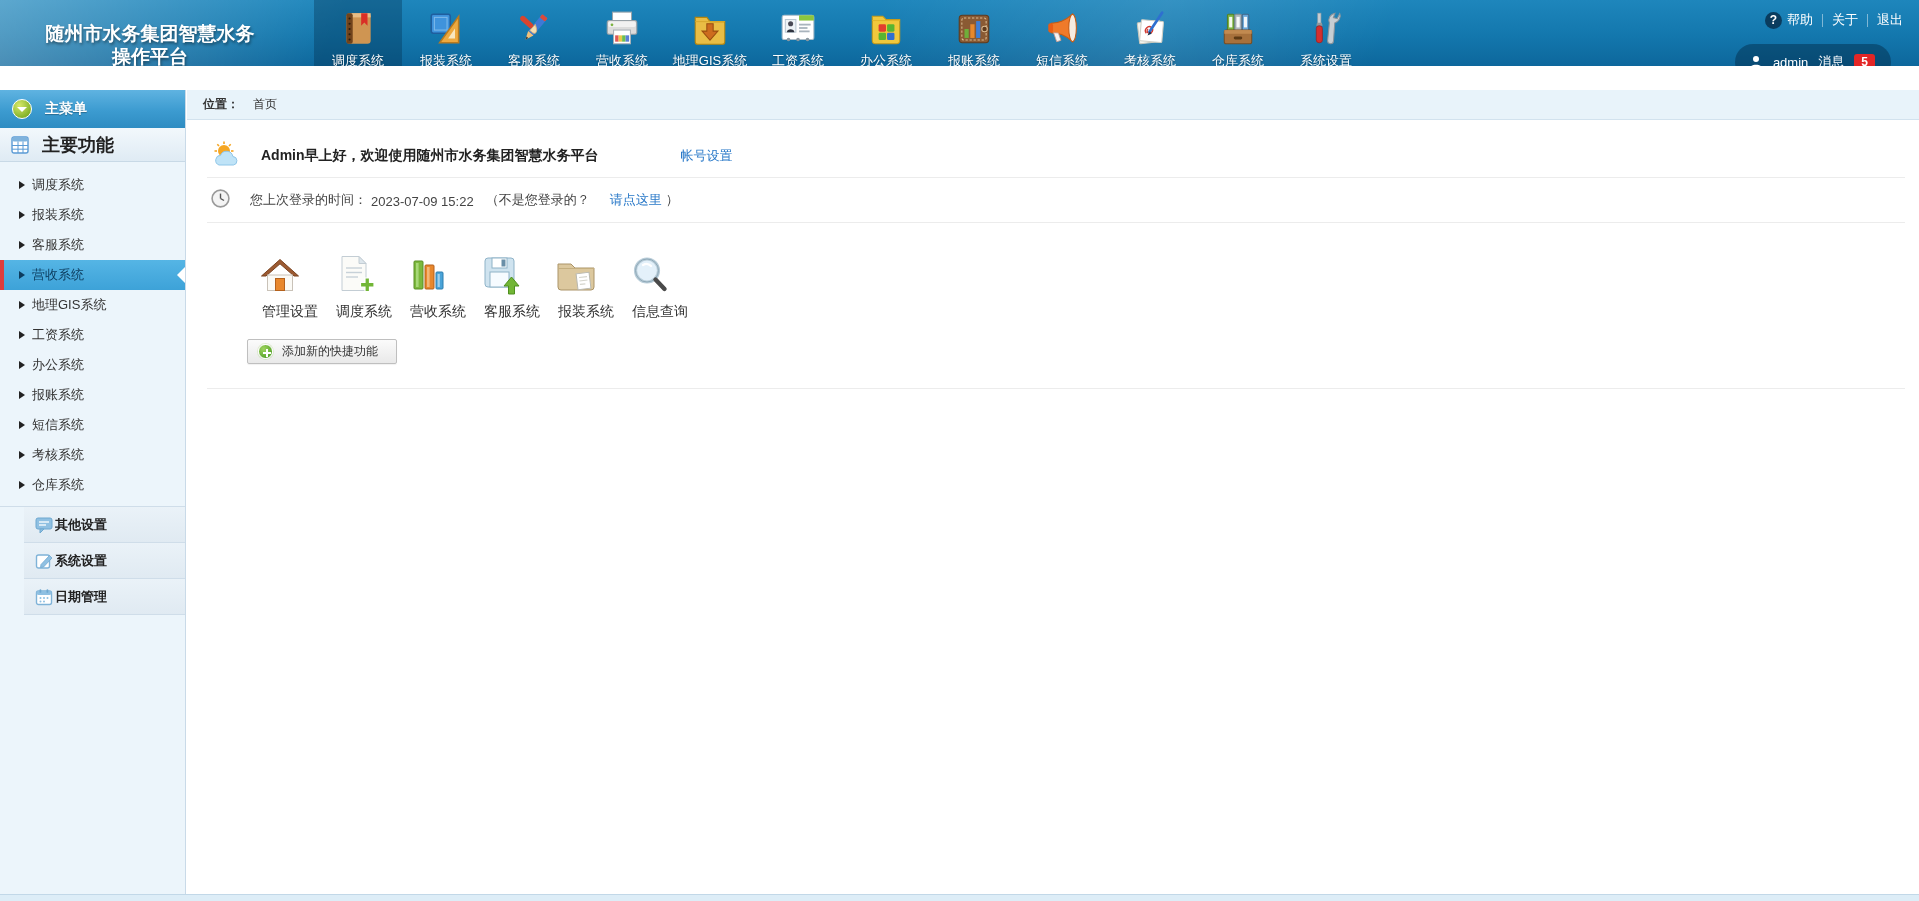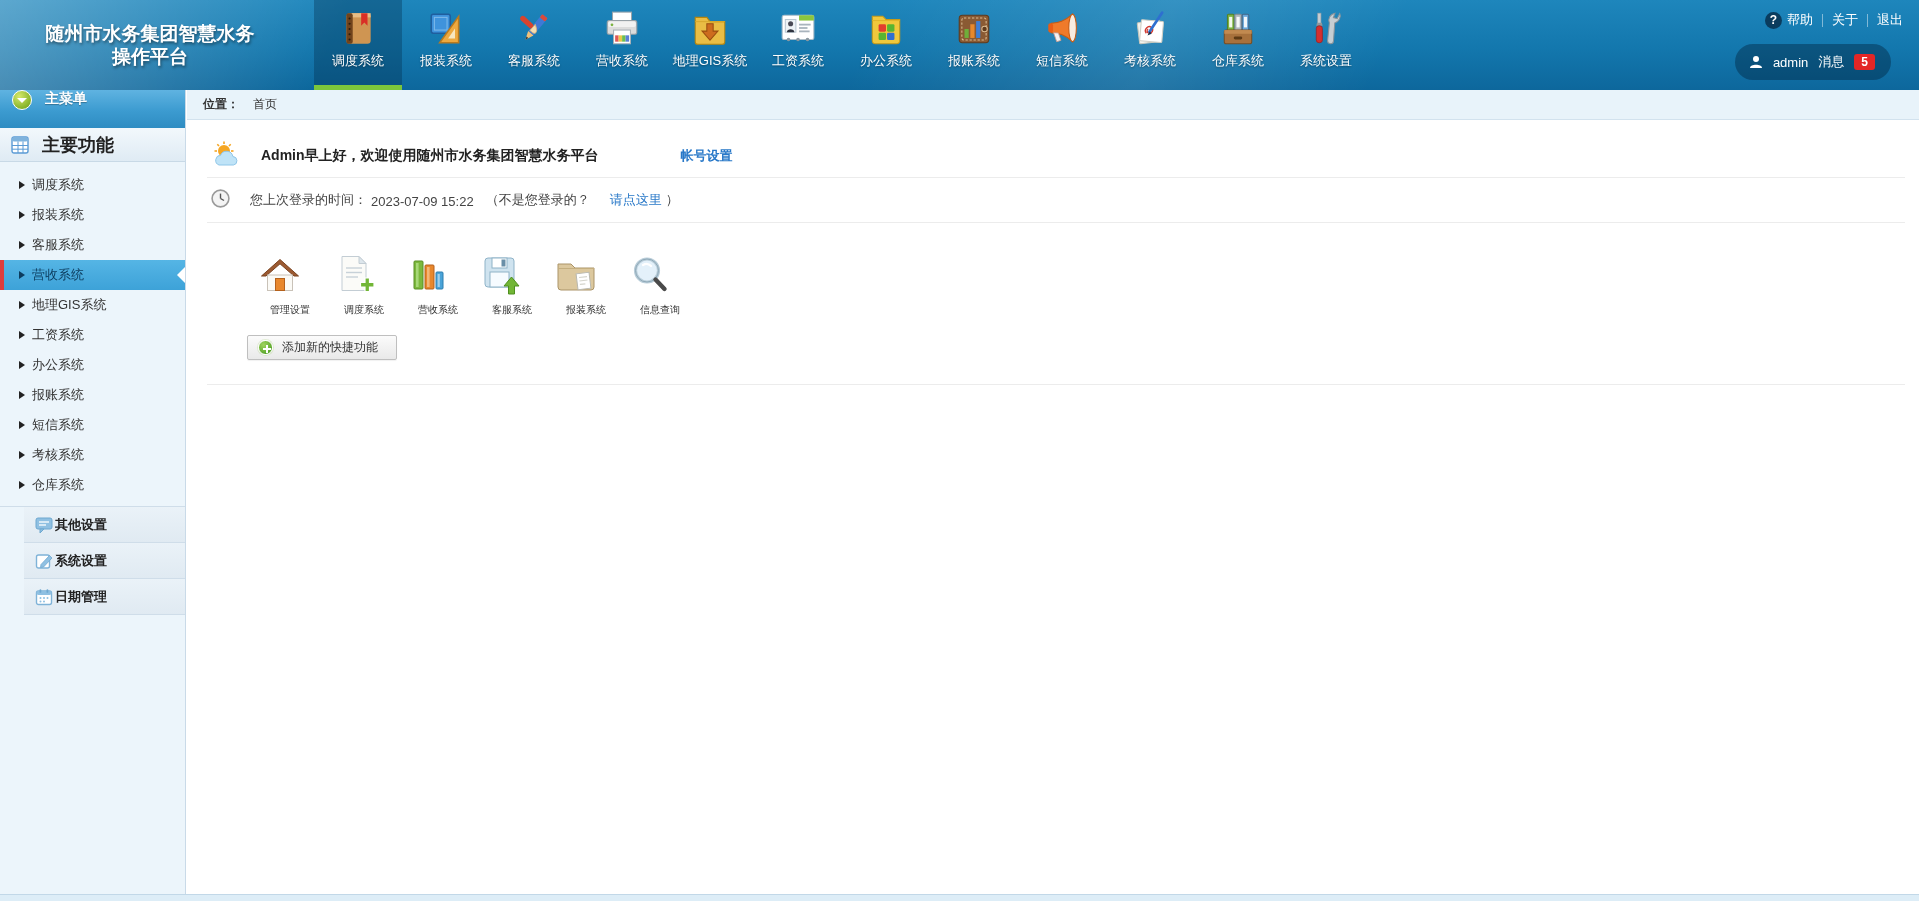--- a/index.html
+++ b/index.html
@@ -1,21 +1,21 @@
 <!DOCTYPE html>
 <html><head>
 <meta charset="utf-8">
 <style>
   * { box-sizing: border-box; margin: 0; padding: 0; }
   html,body { width:1919px; height:901px; overflow:hidden; }
   body { font-family:"Liberation Sans","DejaVu Sans",sans-serif; font-size:12px; background:#fff; }
   .page { position:absolute; left:0; top:0; width:1919px; height:901px; background:#fff; }
 
   
-  .header { position:absolute; left:0; top:0; width:1919px; height:90px;
+  .header { position:absolute; left:0; top:0; width:1919px; height:66px;
     background:linear-gradient(180deg,#1e86bc 0%,#1377ad 55%,#0d679c 100%); overflow:hidden; }
   .header::before { content:""; position:absolute; inset:0;
     background:linear-gradient(115deg, rgba(255,255,255,.28) 0%, rgba(255,255,255,0) 18%, rgba(255,255,255,0) 45%, rgba(255,255,255,.10) 60%, rgba(255,255,255,0) 72%);
     pointer-events:none; }
   .app-title { position:absolute; left:0; top:0; width:300px; height:90px; padding-top:22px;
     text-align:center; color:#fff; font-weight:bold; font-size:19px; line-height:23px;
     text-shadow:1px 2px 3px rgba(0,0,0,.45); }
   .nav { position:absolute; left:314px; top:0; height:90px; display:flex; align-items:stretch; }
   .nav-item { position:relative; min-width:88px; padding:0 6px; display:flex; flex-direction:column;
     align-items:center; cursor:pointer; }
@@ -35,21 +35,21 @@
     border-radius:18px; background:rgba(1,35,62,.42); display:flex; align-items:center; gap:10px;
     color:#fff; font-size:13px; }
   .user-pill .person { width:14px; height:14px; }
   .msg-badge { background:#e32626; color:#fff; font-weight:bold; font-size:12px;
     padding:1px 7px; border-radius:3px; }
 
   
   .sidebar { position:absolute; left:0; top:90px; width:186px; height:804px;
     background:#ecf5fb; border-right:1px solid #c9dae8; }
   .menu-header { height:38px; background:linear-gradient(180deg,#5fb3e1 0%,#3c9bd0 55%,#2e8cc2 100%);
-    display:flex; padding-left:12px; gap:13px; cursor:pointer; }
+    display:flex; align-items:center; padding-left:12px; gap:13px; cursor:pointer; }
   .menu-header-label { color:#fff; font-weight:bold; font-size:14px; text-shadow:0 1px 1px rgba(0,0,0,.3); }
   .green-dot { width:20px; height:20px; border-radius:50%;
     background:radial-gradient(circle at 35% 30%,#d7e86a,#86b42b 70%,#6d9a1d); border:1px solid #fff;
     display:flex; align-items:center; justify-content:center; }
   .green-dot .tri-down { width:0; height:0; border:5px solid transparent; border-top-color:#fff; margin-top:5px; }
   .section-head { height:34px; display:flex; align-items:center; gap:13px; padding-left:11px;
     background:linear-gradient(180deg,#f2f8fc,#dfebf4); border-bottom:1px solid #c8d9e6; cursor:pointer; }
   .section-head-label { font-weight:bold; font-size:18px; color:#222; }
   .section-head svg { width:18px; height:18px; }
   .side-list { list-style:none; padding-top:8px; }
@@ -74,31 +74,31 @@
     font-size:12px; color:#333; }
   .breadcrumb b { margin-right:14px; }
 
   
   .content { position:absolute; left:187px; top:121px; width:1732px; height:773px; background:#fff;border-radius:24px; }
   .row { display:flex; align-items:center; }
   .welcome-row { margin:14px 16px 0 24px; height:42px; gap:16px; }
   .welcome-row .wicon svg { width:34px; height:28px; }
   .welcome-text { font-weight:bold; font-size:14px; color:#222; }
   .link { color:#2878c8; cursor:pointer; font-size:13px; }
-  .welcome-row .link { margin-left:22px; font-weight:bold;padding-left:44px; }
+  .welcome-row .link { margin-left:22px; font-weight:normal;padding-left:44px; }
   .divider { margin:0 14px 0 20px; border-top:1px solid #ececec; }
   .login-row { margin:0 16px 0 24px; height:44px; gap:20px; color:#444; font-size:13px; }
   .login-row .cicon svg { width:19px; height:19px; }
   .login-text { display:flex; align-items:flex-end; gap:4px; }
   .login-row .link { margin-left:16px; }
 
   .shortcuts { margin:30px 0 0 56px; display:flex; }
   .shortcut { width:74px; display:flex; flex-direction:column; align-items:center; cursor:pointer; }
   .shortcut svg { width:44px; height:44px; }
-  .shortcut-label { margin-top:6px; font-size:10px; color:#333; white-space:nowrap;margin-left:20px; }
+  .shortcut-label { margin-top:6px; font-size:14px; color:#333; white-space:nowrap;margin-left:20px; }
 
   .add-btn { margin:18px 0 0 60px; display:inline-flex; align-items:center; gap:9px;
     height:25px; padding:0 18px 0 10px; border:1px solid #bfbfbf; border-radius:2px;
     background:linear-gradient(180deg,#fbfbfb,#e9e9e9); color:#333; font-size:12px; cursor:pointer;
     box-shadow:0 1px 1px rgba(0,0,0,.06); }
   .plus-dot { width:15px; height:15px; border-radius:50%;
     background:radial-gradient(circle at 35% 30%,#9fd45e,#58a52a 75%); border:1px solid #fff;
     box-shadow:0 0 0 1px #8bc34a33; position:relative; }
   .plus-dot::before, .plus-dot::after { content:""; position:absolute; background:#fff; }
   .plus-dot::before { left:3.5px; top:6.5px; width:8px; height:2px; }

